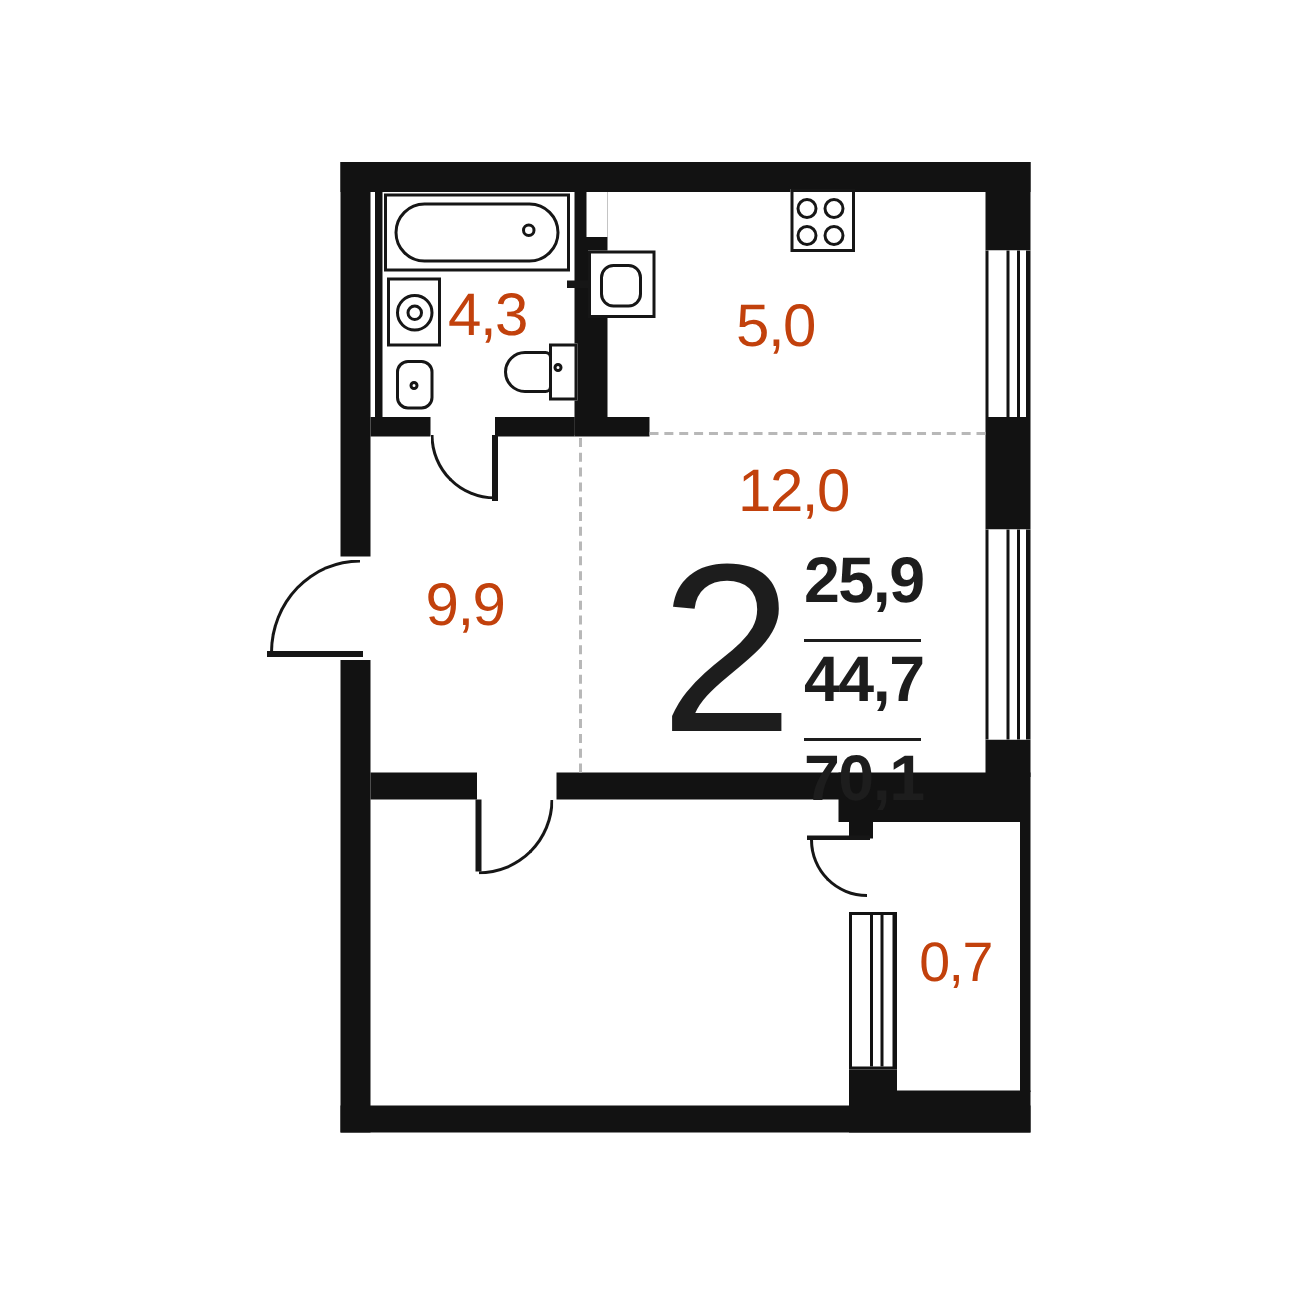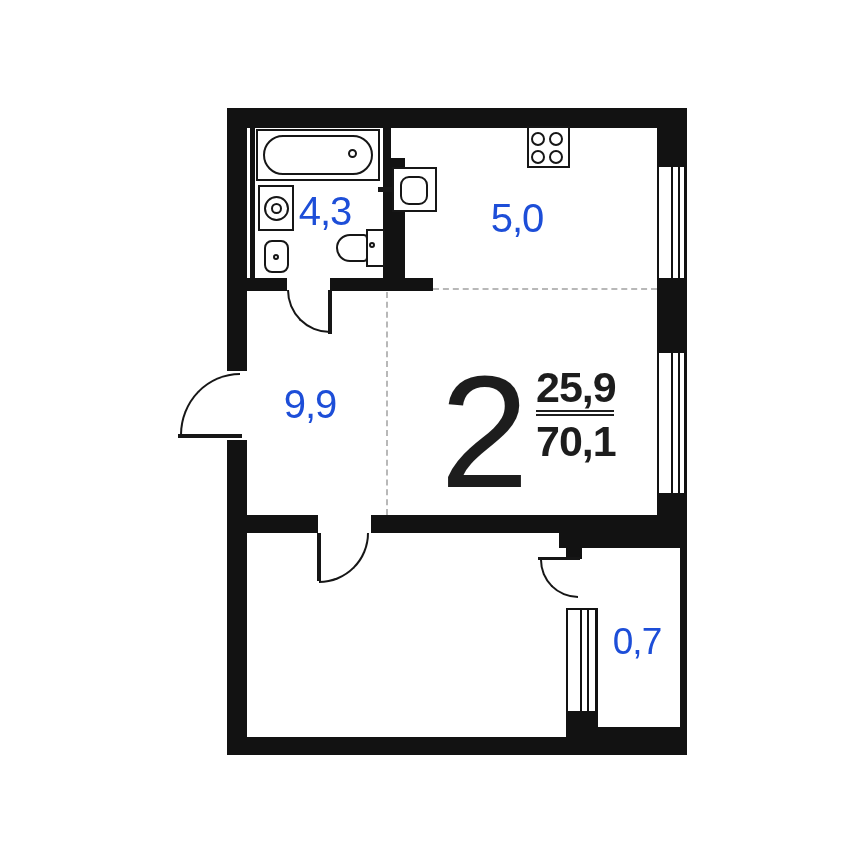--- a/index.html
+++ b/index.html
@@ -7,28 +7,28 @@
           font-family:"Liberation Sans", sans-serif;}
   .wall{position:absolute;background:#121212;}
   .notch{position:absolute;background:#ffffff;}
   .fx{position:absolute;background:#ffffff;border:2px solid #161616;box-sizing:border-box;}
   .fill{position:absolute;background:#161616;}
   .arc{position:absolute;box-sizing:border-box;border:0 solid #161616;background:transparent;}
   .win{position:absolute;background:#ffffff;box-sizing:border-box;}
   .wl{position:absolute;top:0;bottom:0;width:2px;background:#121212;}
   .dash-h{position:absolute;border-top:2px dashed #b8b8b8;height:0;}
   .dash-v{position:absolute;border-left:2px dashed #b8b8b8;width:0;}
-  .lbl{position:absolute;transform:translate(-50%,-50%);font-size:40px;color:#1d4ed8;
+  .lbl{position:absolute;transform:translate(-50%,-50%);font-size:40px;color:#c2410c;
        white-space:nowrap;letter-spacing:-1px;}
   .lbl-sm{font-size:37px;}
   .big-num{position:absolute;left:440px;top:352px;font-size:160px;line-height:1;
            font-weight:400;color:#1d1d1d;letter-spacing:-4px;}
   .sum-col{position:absolute;left:536px;top:364px;width:78px;color:#1d1d1d;}
   .sum-row{font-size:43px;font-weight:700;line-height:1;letter-spacing:-1px;
-           padding:2px 0 0 0;}
+           padding:2px 0 16px 0;}
   .sum-sep{height:0;border-top:2px solid #1d1d1d;margin:1px 0 2px 0;}
 </style>
 </head>
 <body>
 
 <div id="canvas">
 
   <div class="wall" style="left:227px;top:108px;width:460px;height:20px"></div>
   <div class="wall" style="left:227px;top:108px;width:20px;height:263px"></div>
   <div class="wall" style="left:227px;top:440px;width:20px;height:315px"></div>
@@ -100,24 +100,26 @@
   <div class="fx" style="left:531px;top:132px;width:14px;height:14px;border-radius:50%"></div>
   <div class="fx" style="left:549px;top:132px;width:14px;height:14px;border-radius:50%"></div>
   <div class="fx" style="left:531px;top:150px;width:14px;height:14px;border-radius:50%"></div>
   <div class="fx" style="left:549px;top:150px;width:14px;height:14px;border-radius:50%"></div>
 
   <div class="dash-h" style="left:433px;top:288px;width:224px"></div>
   <div class="dash-v" style="left:386px;top:292px;height:223px"></div>
 
   <div class="lbl" style="left:325px;top:211px">4,3</div>
   <div class="lbl" style="left:517px;top:218px">5,0</div>
+  <div class="lbl" style="left:529px;top:328px">12,0</div>
   <div class="lbl" style="left:310px;top:404px">9,9</div>
   <div class="lbl lbl-sm" style="left:637px;top:642px">0,7</div>
 
   <div class="big-num">2</div>
   <div class="sum-col">
     <div class="sum-row">25,9</div>
     <div class="sum-sep"></div>
+    <div class="sum-row">44,7</div>
     <div class="sum-sep"></div>
     <div class="sum-row">70,1</div>
   </div>
 
 </div>
 
 </body></html>

